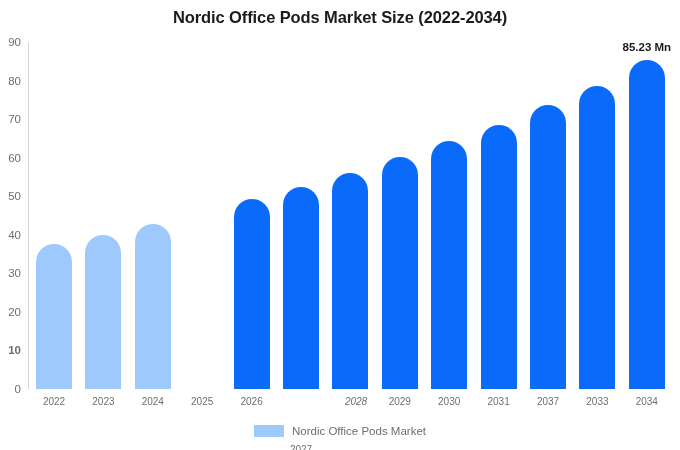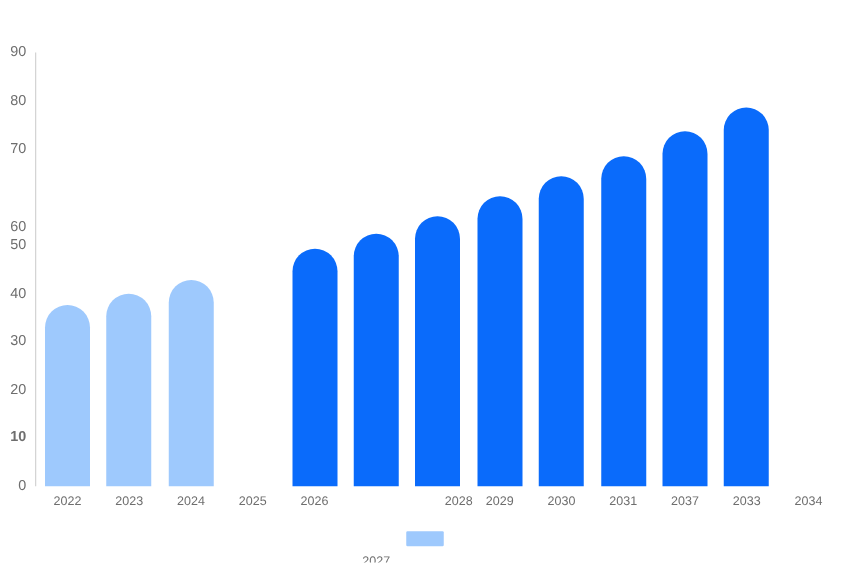--- a/index.html
+++ b/index.html
@@ -132,28 +132,29 @@
   #legend-label {
     font-size: 11.5px;
     color: #6e6e6e;
   }
 </style>
 </head>
 <body>
 
 <div id="chart-root">
 
+  <div id="chart-title">Nordic Office Pods Market Size (2022-2034)</div>
 
   <div id="plot">
     <div id="y-axis-line"></div>
     <div id="y-ticks">
         <div class="y-tick" style="top: 0px;">90</div>
         <div class="y-tick" style="top: 38.5556px;">80</div>
         <div class="y-tick" style="top: 77.1111px;">70</div>
-        <div class="y-tick" style="top: 115.667px; margin-top: 24px;">60</div>
+        <div class="y-tick" style="top: 115.667px;">60</div>
         <div class="y-tick" style="top: 154.222px;">50</div>
         <div class="y-tick" style="top: 192.778px;">40</div>
         <div class="y-tick" style="top: 231.333px;">30</div>
         <div class="y-tick" style="top: 269.889px;">20</div>
         <div class="y-tick" style="top: 308.444px; font-weight: bold;">10</div>
         <div class="y-tick" style="top: 347px;">0</div>
       </div>
     <div id="bars">
         <div class="bar-slot" style="left: 7px;">
           <div class="bar" style="height: 144.583px; background: rgb(158, 201, 253);"></div>
@@ -181,36 +182,41 @@
         </div>
         <div class="bar-slot" style="left: 451.6px;">
           <div class="bar" style="height: 263.72px; background: rgb(10, 107, 251);"></div>
         </div>
         <div class="bar-slot" style="left: 501px;">
           <div class="bar" style="height: 283.769px; background: rgb(10, 107, 251);"></div>
         </div>
         <div class="bar-slot" style="left: 550.4px;">
           <div class="bar" style="height: 303.047px; background: rgb(10, 107, 251);"></div>
         </div>
+        <div class="bar-slot" style="left: 599.8px;">
+          <div class="bar" style="height: 328.609px; background: rgb(10, 107, 251);"></div>
+          <div class="bar-label" style="bottom: 335.609px;">85.23 Mn</div>
+        </div>
       </div>
   </div>
 
   <div id="x-labels">
       <div class="x-tick" style="left: 7px; width: 36px;">2022</div>
       <div class="x-tick" style="left: 56.4px; width: 36px;">2023</div>
       <div class="x-tick" style="left: 105.8px; width: 36px;">2024</div>
       <div class="x-tick" style="left: 155.2px; width: 36px;">2025</div>
       <div class="x-tick" style="left: 204.6px; width: 36px;">2026</div>
       <div class="x-tick" style="left: 254px; width: 36px; margin-top: 48px;">2027</div>
-      <div class="x-tick" style="left: 320px; width: 36px;">2028</div>
+      <div class="x-tick" style="left: 309px; width: 36px; font-style: italic;">2028</div>
       <div class="x-tick" style="left: 352.8px; width: 36px;">2029</div>
       <div class="x-tick" style="left: 402.2px; width: 36px;">2030</div>
       <div class="x-tick" style="left: 451.6px; width: 36px;">2031</div>
       <div class="x-tick" style="left: 501px; width: 36px;">2037</div>
       <div class="x-tick" style="left: 550.4px; width: 36px;">2033</div>
       <div class="x-tick" style="left: 599.8px; width: 36px;">2034</div>
     </div>
 
   <div id="legend">
     <span id="legend-swatch" style="background: rgb(158, 201, 253);"></span>
+    <span id="legend-label">Nordic Office Pods Market</span>
   </div>
 
 </div>
 
 </body></html>

